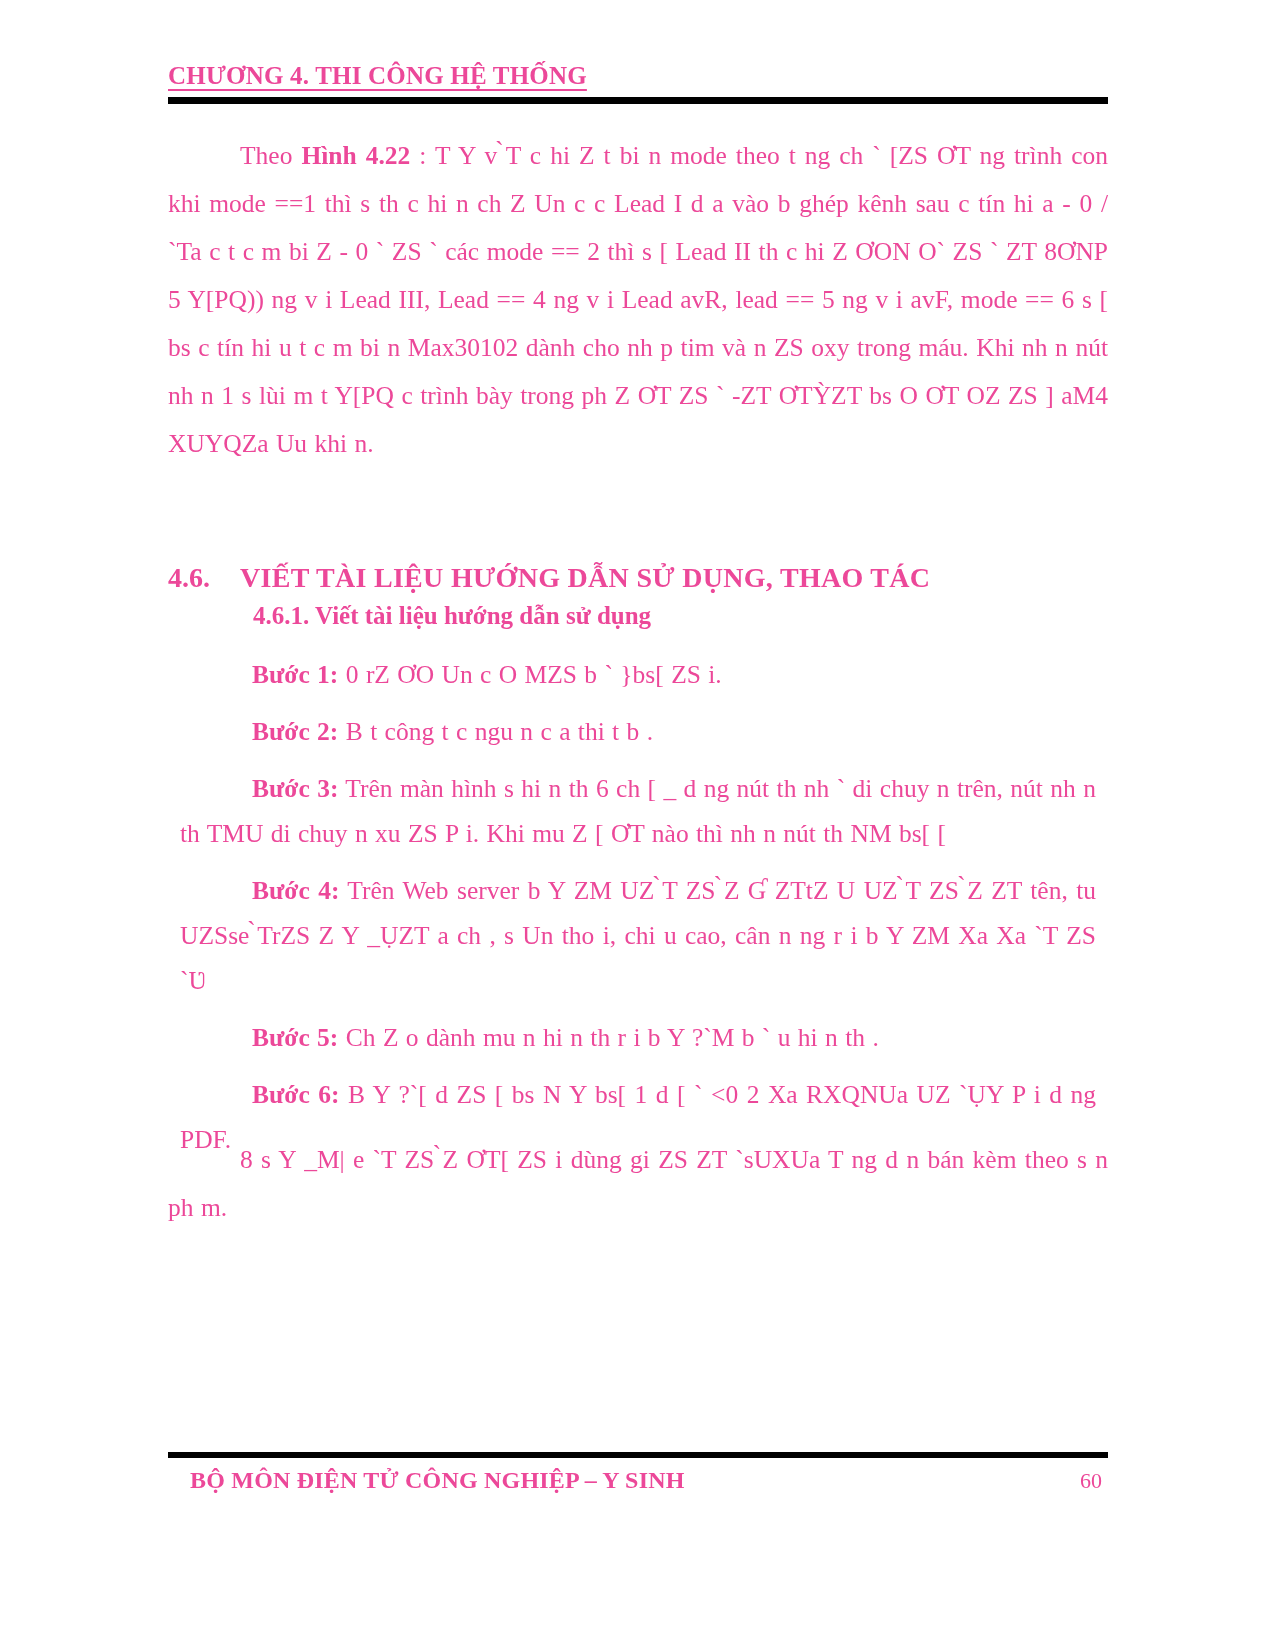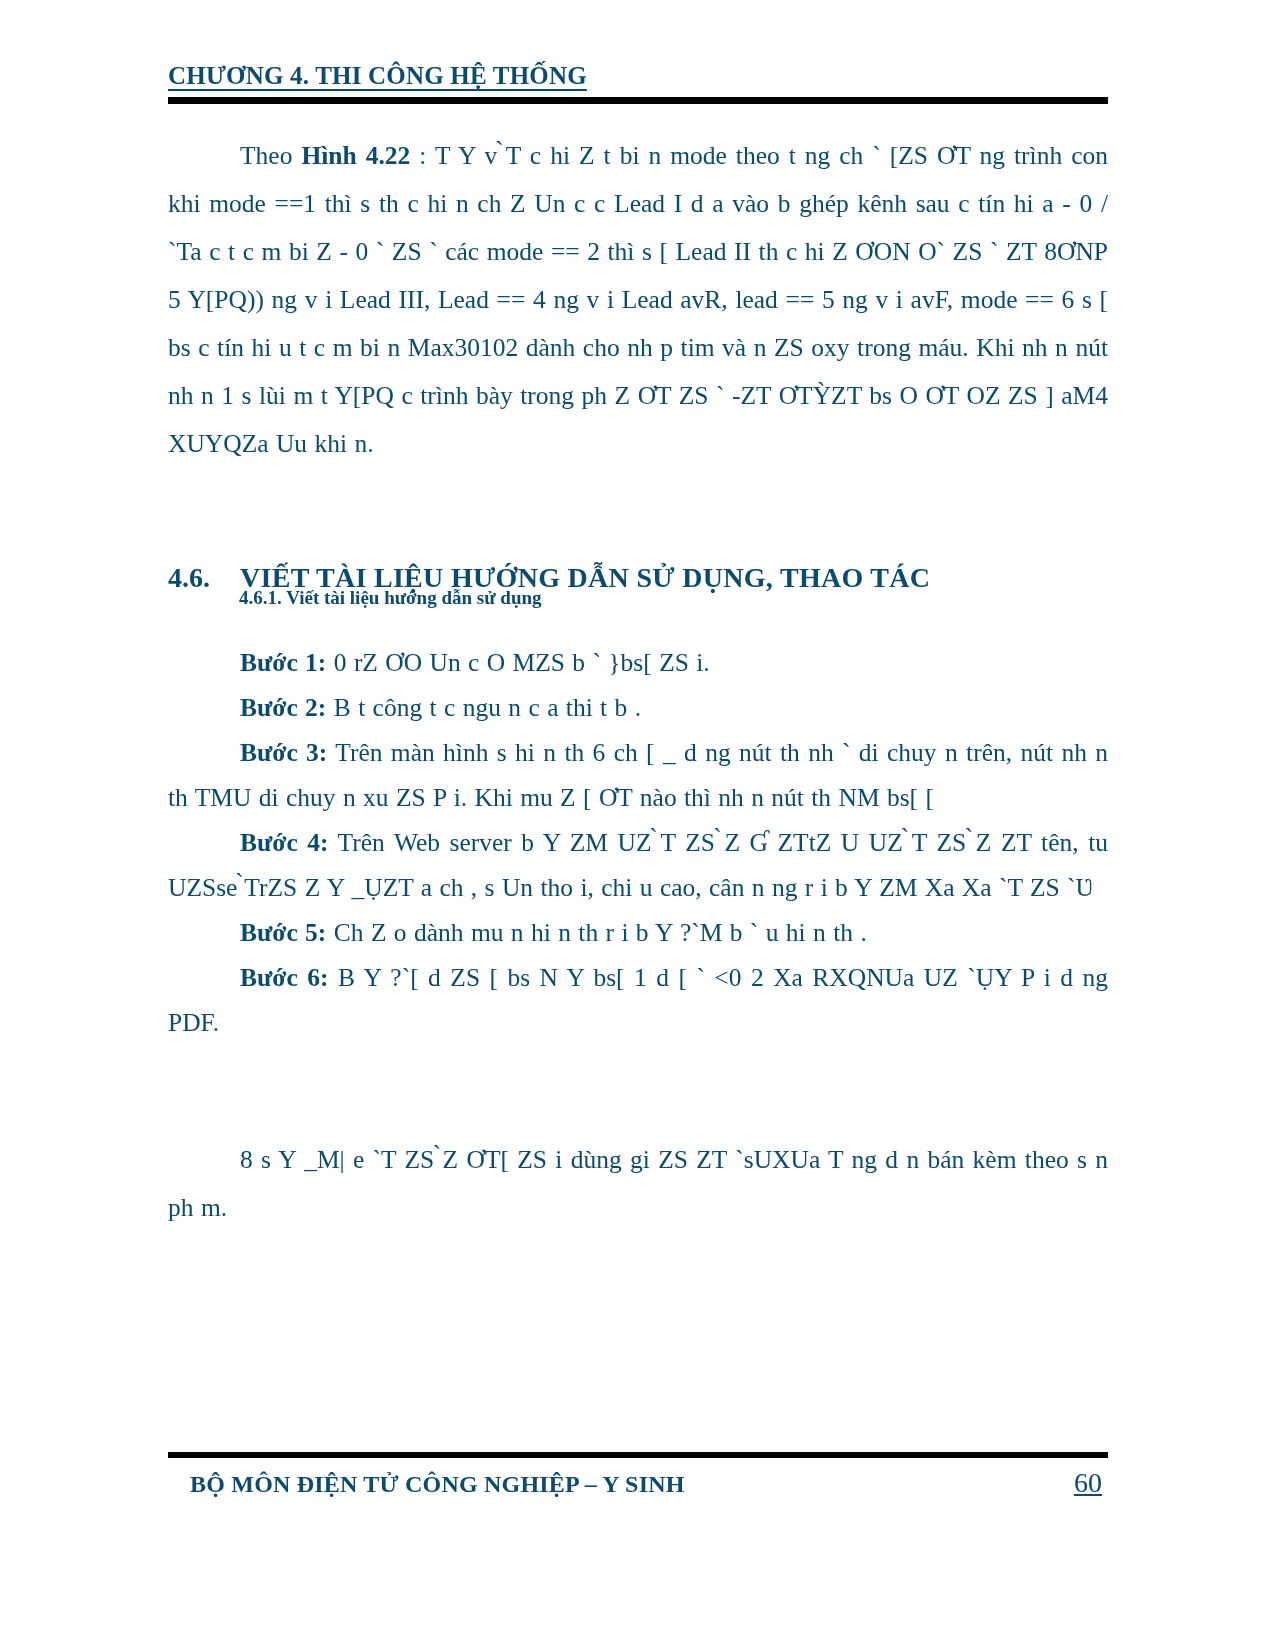--- a/index.html
+++ b/index.html
@@ -9,21 +9,21 @@
     background: #ffffff;
   }
 
   .page {
     position: relative;
     width: 1275px;
     height: 1650px;
     margin: 0 auto;
     background: #ffffff;
     font-family: "Liberation Serif", "DejaVu Serif", serif;
-    color: #0c4a6e;
+    color: #ec4899;
     box-sizing: border-box;
     overflow: hidden;
   }
 
   
   .header-zone {
     position: absolute;
     left: 168px;
     top: 62px;
     width: 940px;
@@ -89,37 +89,37 @@
   .sec-num { font-size: 28px; font-weight: bold; margin-top: 44px; }
 
   .subsec-wrap {
     position: absolute;
     left: 238px;
     top: 585px;
     width: 860px;
   }
 
   h3.subsec {
-    margin: 1px;
-    font-size: 19px;
+    margin: 15px;
+    font-size: 25px;
     font-weight: bold;
     line-height: 1.25;
     white-space: nowrap;
   }
 
   
   .steps-zone {
     position: absolute;
     left: 168px;
     top: 640px;
     width: 940px;
   }
 
   p.step {
-    margin: 0;
+    margin: 12px;
     font-size: 25.5px;
     line-height: 45px;
     text-align: justify;
     text-indent: 72px;
     word-spacing: 1px;
   }
 
   .closing-zone {
     position: absolute;
     left: 168px;
@@ -151,23 +151,22 @@
 
   .footer-title {
     font-size: 24px;
     font-weight: bold;
     letter-spacing: 0.2px;
     padding-left: 22px;
     white-space: nowrap;
   }
 
   .footer-page {
-    font-size: 28px;
+    font-size: 22px;
     padding-right: 6px;
-    text-decoration: underline;
   }
 </style>
 </head>
 <body>
 
 <div class="page">
 
   <div class="header-zone">
     <div class="header-title">CHƯƠNG 4. THI CÔNG HỆ THỐNG</div>
     <div class="header-rule"></div>

